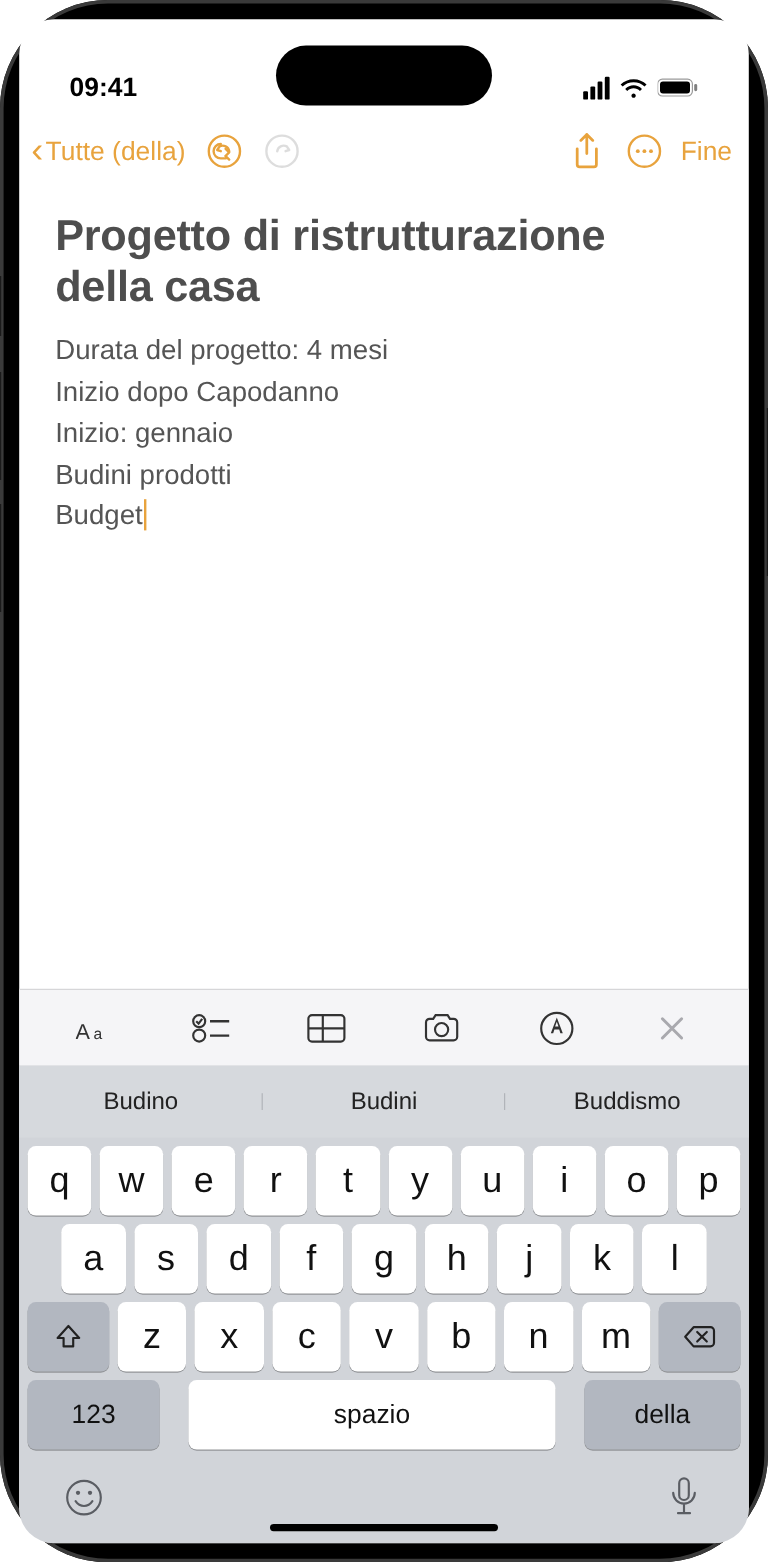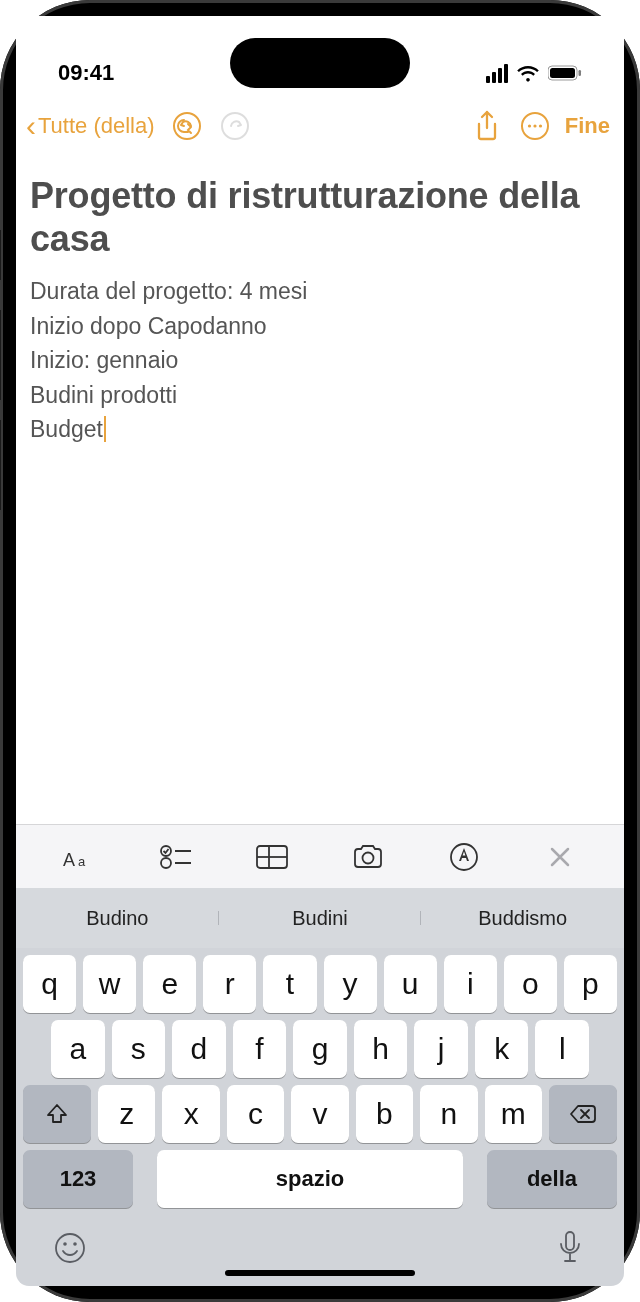--- a/index.html
+++ b/index.html
@@ -16,21 +16,21 @@
     }
     .phone-side-button { position: absolute; background: #1a1a1a; }
     .btn-left-1 { left: -4px; top: 230px; width: 5px; height: 50px; border-radius: 3px 0 0 3px; }
     .btn-left-2 { left: -4px; top: 310px; width: 5px; height: 90px; border-radius: 3px 0 0 3px; }
     .btn-left-3 { left: -4px; top: 420px; width: 5px; height: 90px; border-radius: 3px 0 0 3px; }
     .btn-right  { right: -4px; top: 340px; width: 5px; height: 140px; border-radius: 0 3px 3px 0; }
     
     .screen {
       width: 100%; height: 100%;
       background: #fff;
-      border-radius: 13px;
+      border-radius: 29px;
       overflow: hidden;
       position: relative;
       display: flex;
       flex-direction: column;
     }
     
     .dynamic-island {
       position: absolute;
       top: 22px;
       left: 50%;
@@ -62,25 +62,25 @@
       display: flex;
       align-items: center;
       padding: 0 14px 0 10px;
       gap: 4px;
     }
     .nav-back { display: flex; align-items: center; color: #e8a33d; font-size: 22px; font-weight: 400; flex: 0 0 auto; }
     .nav-back-chevron { font-size: 30px; font-weight: 500; margin-right: 2px; }
     .nav-spacer { flex: 1; }
     .nav-icon-btn { width: 44px; height: 44px; display: flex; align-items: center; justify-content: center; }
     .nav-icon-btn.disabled { opacity: 0.28; }
-    .done-btn { color: #e8a33d; font-size: 22px; font-weight: 700; padding-left: 4px; }
+    .done-btn { color: #e8a33d; font-size: 22px; font-weight: 400; padding-left: 4px; }
     
     .note-content {
       flex: 1;
-      padding: 18px 14px 10px;
+      padding: 18px 30px 10px;
       overflow: hidden;
     }
     .note-title { font-size: 36px; font-weight: 700; color: #4e4e4e; line-height: 1.2; margin-bottom: 14px; letter-spacing: -0.2px; }
     .note-line { font-size: 23px; color: #555; line-height: 1.5; font-weight: 400; }
     .cursor { display: inline-block; width: 2px; height: 26px; background: #e8a33d; vertical-align: text-bottom; margin-left: 1px; }
     
     .notes-toolbar {
       height: 64px;
       background: #f5f5f7;
       border-top: 1px solid #d6d6d8;
@@ -113,21 +113,21 @@
       flex: 1;
       height: 58px;
       background: #fff;
       border-radius: 7px;
       box-shadow: 0 1px 0 rgba(0,0,0,0.3);
       display: flex; align-items: center; justify-content: center;
       font-size: 30px; color: #111;
     }
     .row2 { padding-left: 35px; padding-right: 35px; }
     .key-shift, .key-del { flex: 0 0 68px; background: #b2b7c0; }
-    .row4 { gap: 24px; padding: 7px 7px 0; display: flex; font-weight: bold; }
+    .row4 { gap: 24px; padding: 7px 7px 0; display: flex; }
     .key-123 { flex: 0 0 110px; background: #b2b7c0; font-size: 22px; }
     .key-space { flex: 1; background: #fff; font-size: 22px; }
     .key-invio { flex: 0 0 130px; background: #b2b7c0; font-size: 22px; }
     
     .kb-bottom { display: flex; justify-content: space-between; padding: 20px 34px 0; }
     .kb-icon { width: 40px; height: 40px; display: flex; align-items: center; justify-content: center; color: #5a5d63; }
     
     .home-indicator {
       position: absolute; bottom: 10px; left: 50%; transform: translateX(-50%);
       width: 190px; height: 6px; background: #000; border-radius: 3px;

